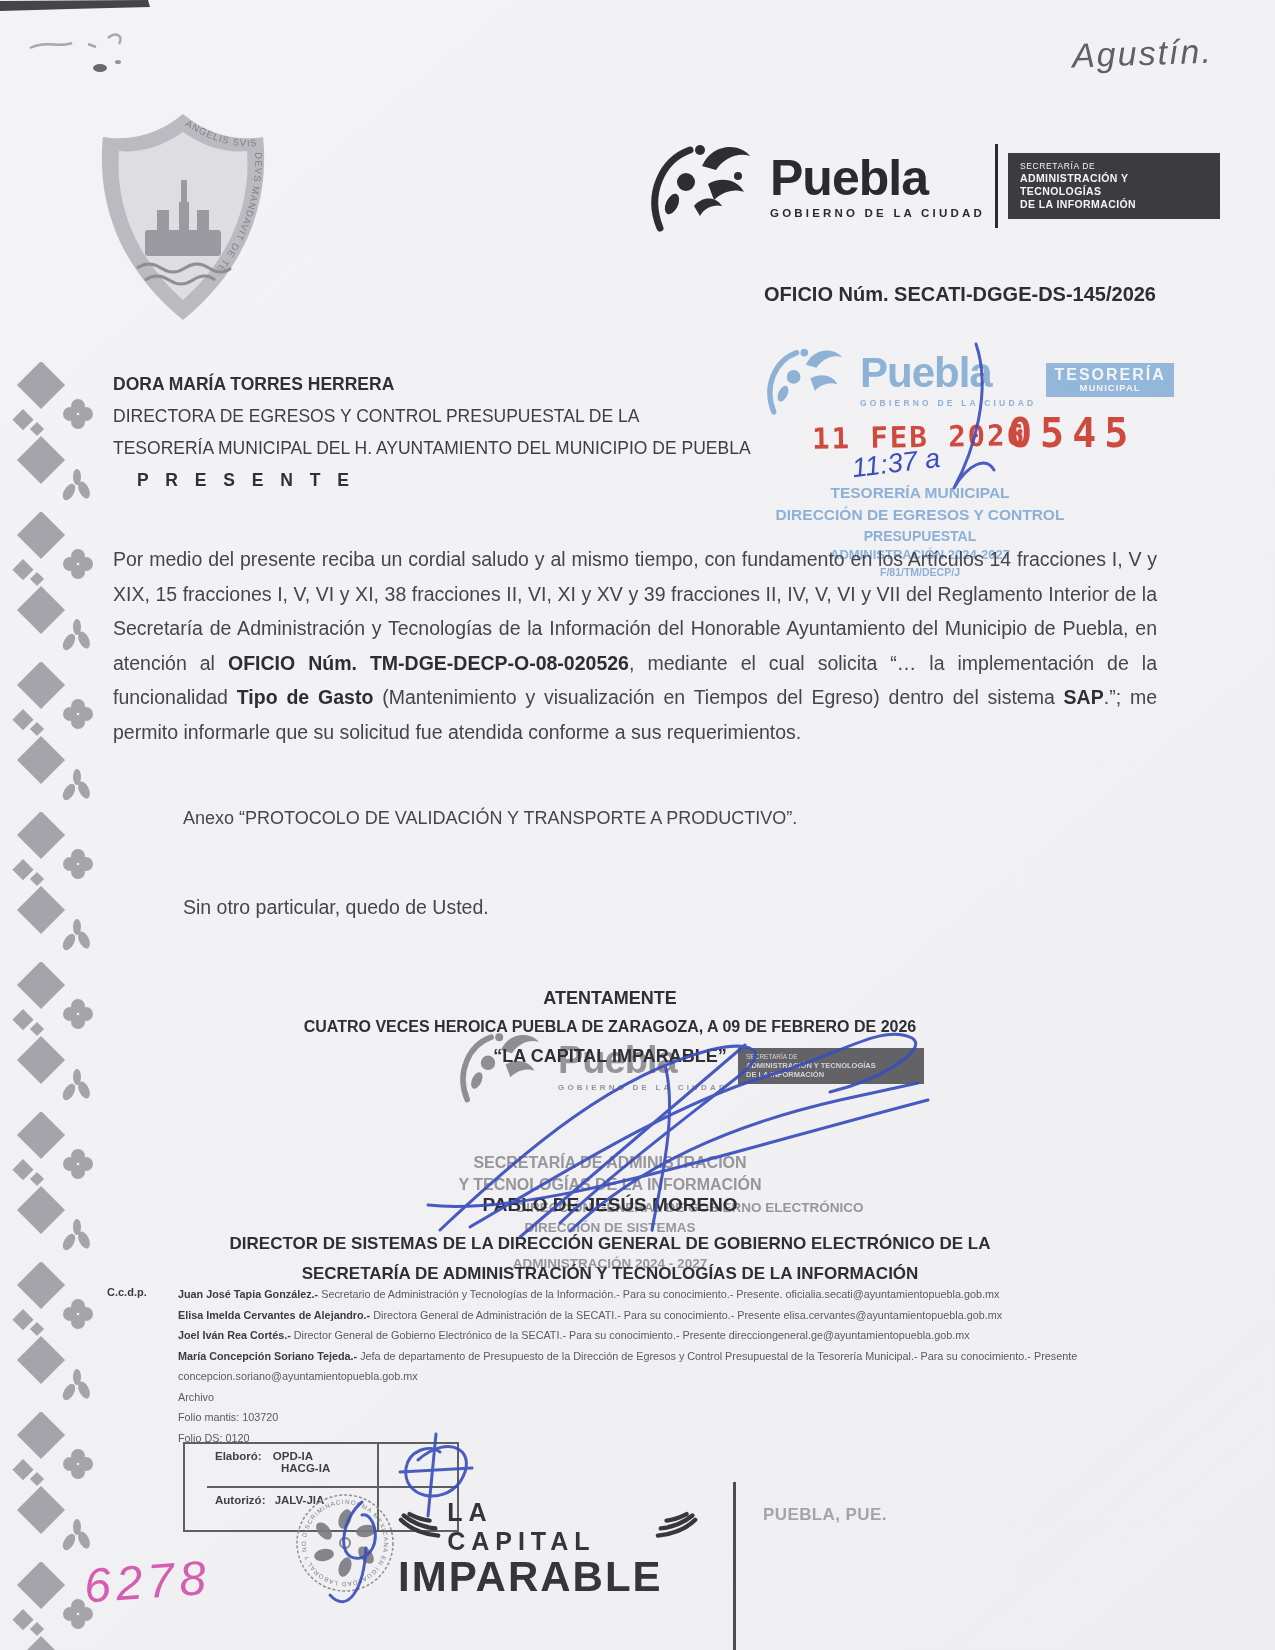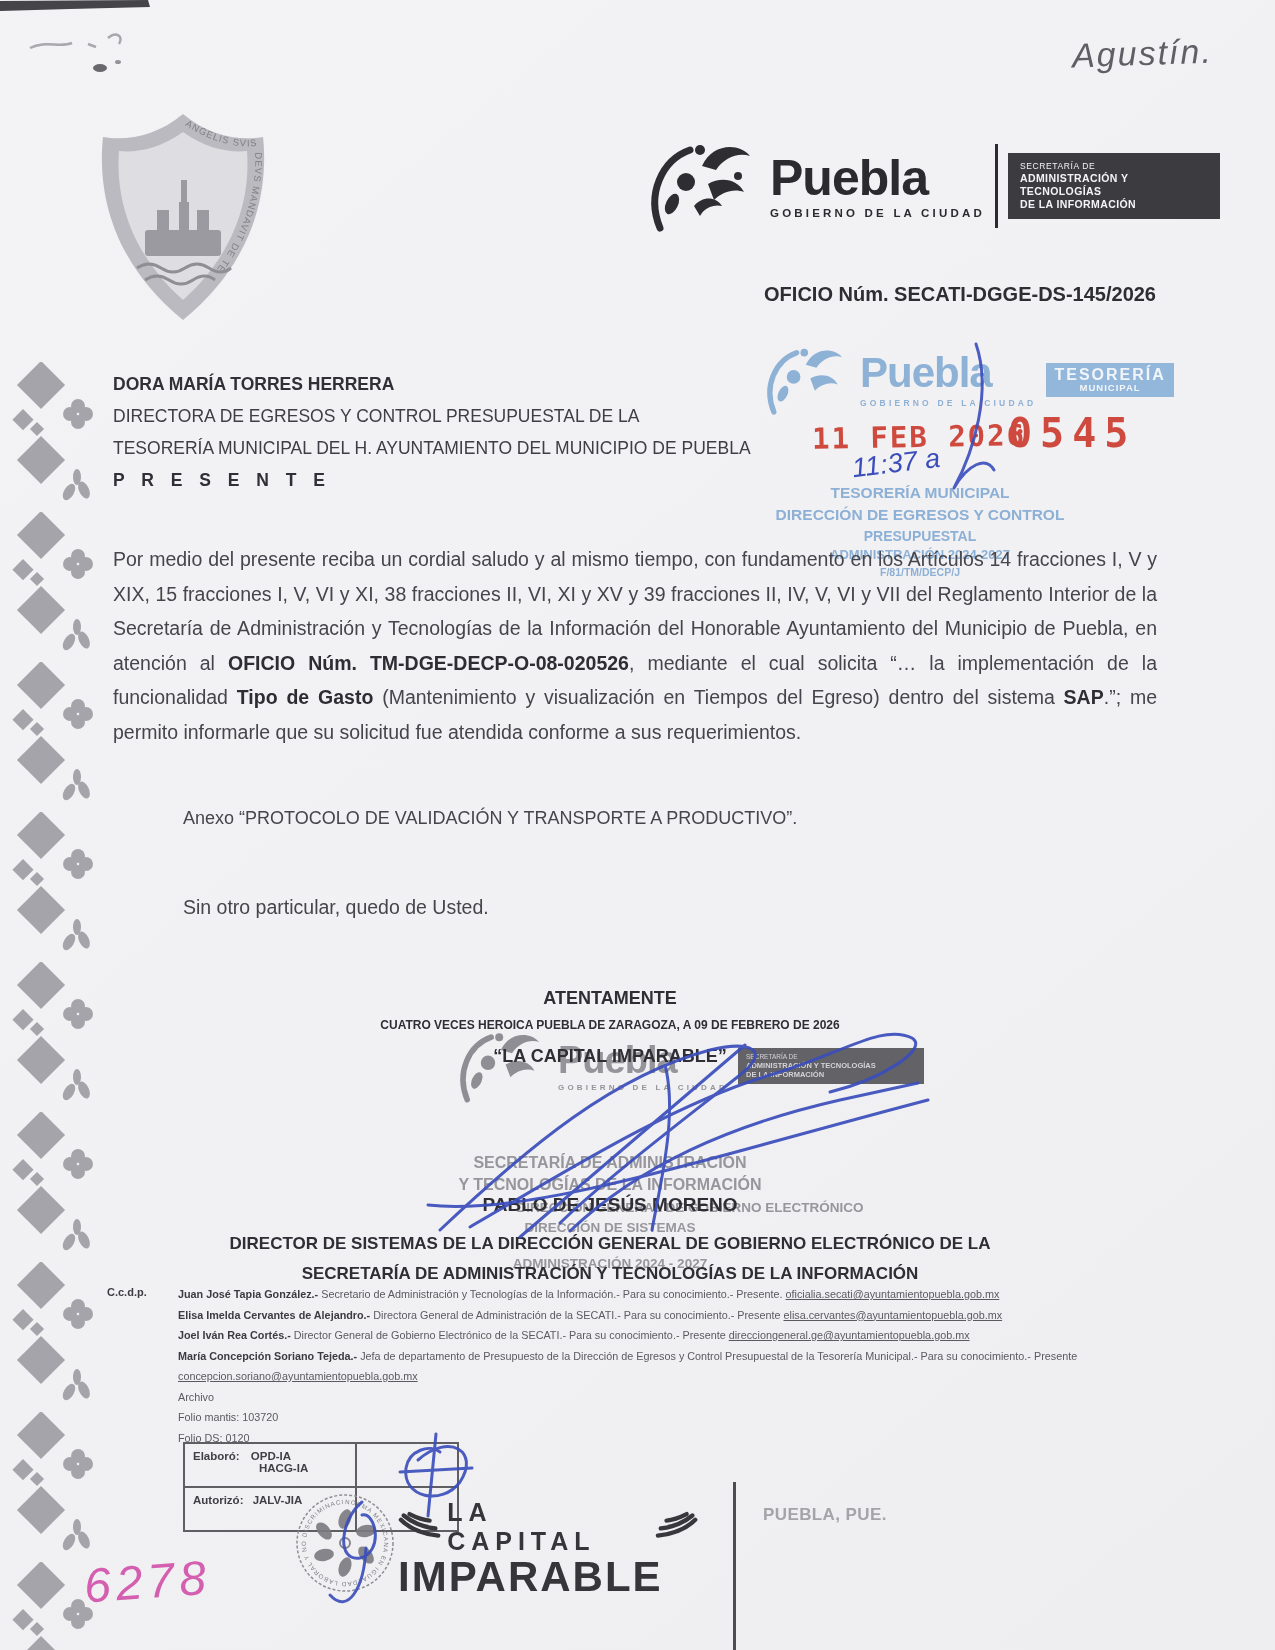--- a/index.html
+++ b/index.html
@@ -14,41 +14,41 @@
   .logo-row{display:flex;align-items:center;gap:10px;}
   .wordmark{font-weight:bold;letter-spacing:-1px;line-height:1;}
   .wordmark-sub{font-weight:bold;letter-spacing:3.2px;margin-top:4px;}
   .sec-box{background:#3c3c40;color:#f4f4f6;padding:8px 12px;line-height:1.25;}
   .sec-box .l1{font-size:8.5px;letter-spacing:.6px;}
   .sec-box .l2,.sec-box .l3{font-size:10.5px;font-weight:bold;letter-spacing:.4px;}
   .vbar{width:3px;background:#2c2c30;}
   
   .recipient{font-size:17.5px;line-height:32px;color:#3e3e44;}
   .recipient .name{font-weight:bold;color:#303036;}
-  .present{font-weight:bold;letter-spacing:6px;color:#303036;}
+  .present{font-weight:bold;letter-spacing:6px;color:#303036;margin-left:24px;}
   
   .blue{color:#89aed5;}
   .stamp-box-blue{background:#8fb4d9;color:#f2f6fa;padding:4px 8px;line-height:1.05;text-align:center;}
   .stamp-lines{color:#8cb0d6;font-weight:bold;text-align:center;}
   .red-date{color:#cf4a3e;font-family:"DejaVu Sans Mono",monospace;font-weight:bold;}
   .hand-blue{color:#3a4dbb;}
   
   .bodytext{font-size:19.5px;line-height:34.5px;text-align:justify;color:#45454b;}
   .bodytext b{color:#2d2d33;}
   
   .sigline{left:80px;width:1060px;text-align:center;position:absolute;margin-top:8px;}
   .gray-stamp{color:#96969c;font-weight:bold;}
   .sig-black{color:#2e2e34;font-weight:bold;}
   
   .ccdp{font-size:10.8px;line-height:20.5px;color:#5a5a60;}
   .ccdp .nm{font-weight:bold;color:#3b3b41;}
-  .ccdp .em{text-decoration:underline;}
+  .ccdp .em{}
   
   .apt{border:2px solid #5e5e63;width:272px;font-size:11.5px;font-weight:bold;color:#3f3f45;}
-  .apt .row{display:grid;grid-template-columns:170px 1fr;}
+  .apt .row{display:grid;grid-template-columns:170px 1fr;margin-left:22px;}
   .apt .row+.row{border-top:2px solid #5e5e63;}
   .apt .cell{padding:6px 8px;min-height:30px;}
   .apt .cell+.cell{border-left:2px solid #5e5e63;}
   
   .addr{font-size:17px;font-weight:bold;line-height:30px;color:#a4a4a8;letter-spacing:.4px;}
   .imparable-1{font-size:25px;font-weight:bold;letter-spacing:6px;color:#36363a;}
   .imparable-2{font-size:42px;font-weight:bold;letter-spacing:2px;color:#36363a;line-height:1;}
   .handwrite{font-style:italic;}
 </style>
 </head>
@@ -152,21 +152,21 @@
   </svg>
 
   <p class="abs bodytext" style="left:113px;top:542px;width:1044px;margin:0">
     <span>Por medio del presente reciba un cordial saludo y al mismo tiempo, con fundamento en los Artículos 14 fracciones I, V y XIX, 15 fracciones I, V, VI y XI, 38 fracciones II, VI, XI y XV y 39 fracciones II, IV, V, VI y VII del Reglamento Interior de la Secretaría de Administración y Tecnologías de la Información del Honorable Ayuntamiento del Municipio de Puebla, en atención al </span><b>OFICIO Núm. TM-DGE-DECP-O-08-020526</b><span>, mediante el cual solicita “… la implementación de la funcionalidad </span><b>Tipo de Gasto</b><span> (Mantenimiento y visualización en Tiempos del Egreso) dentro del sistema </span><b>SAP</b><span>.”; me permito informarle que su solicitud fue atendida conforme a sus requerimientos.</span>
   </p>
 
   <div class="abs" style="left:183px;top:808px;font-size:18px;color:#45454b">Anexo “PROTOCOLO DE VALIDACIÓN Y TRANSPORTE A PRODUCTIVO”.</div>
   <div class="abs" style="left:183px;top:896px;font-size:19.5px;color:#45454b">Sin otro particular, quedo de Usted.</div>
 
   <div class="sigline sig-black" style="top:980px;font-size:18px">ATENTAMENTE</div>
-  <div class="sigline sig-black" style="top:1010px;font-size:12px">CUATRO VECES HEROICA PUEBLA DE ZARAGOZA, A 09 DE FEBRERO DE 2026</div>
+  <div class="sigline sig-black" style="top:1010px;font-size:16px">CUATRO VECES HEROICA PUEBLA DE ZARAGOZA, A 09 DE FEBRERO DE 2026</div>
   <div class="sigline sig-black" style="top:1038px;font-size:18px;z-index:3">“LA CAPITAL IMPARABLE”</div>
 
   <div class="abs logo-row" style="left:452px;top:1026px;opacity:.85;z-index:1">
     <svg width="96" height="80" viewBox="0 0 118 100" style="color:#7e7e84">
       <path d="M18,92 C4,58 20,24 48,14" stroke="currentColor" stroke-width="7" fill="none" stroke-linecap="round"></path>
       <circle cx="44" cy="46" r="9" fill="currentColor"></circle>
       <ellipse cx="30" cy="68" rx="6" ry="11" fill="currentColor" transform="rotate(25 30 68)"></ellipse>
       <path d="M60,30 C70,8 96,6 108,20 C96,16 82,22 74,34 Z" fill="currentColor"></path>
       <path d="M66,48 C80,40 96,44 102,56 C92,52 80,56 72,64 Z" fill="currentColor"></path>
       <circle cx="58" cy="14" r="5" fill="currentColor"></circle>

